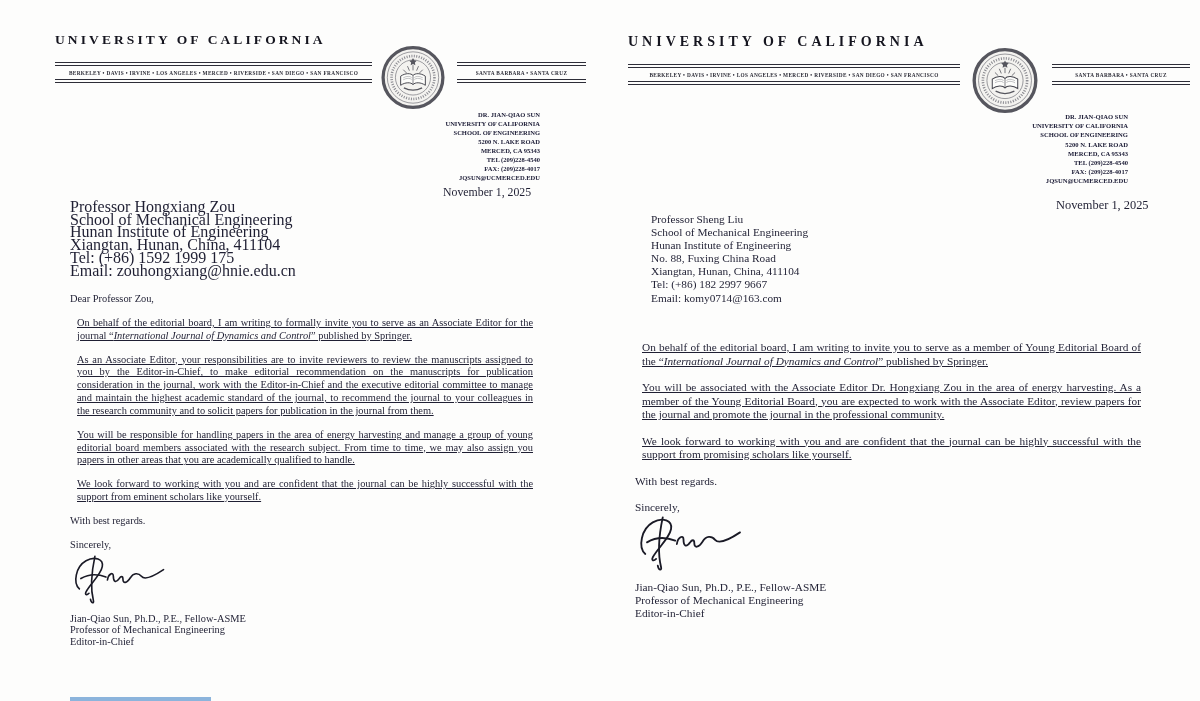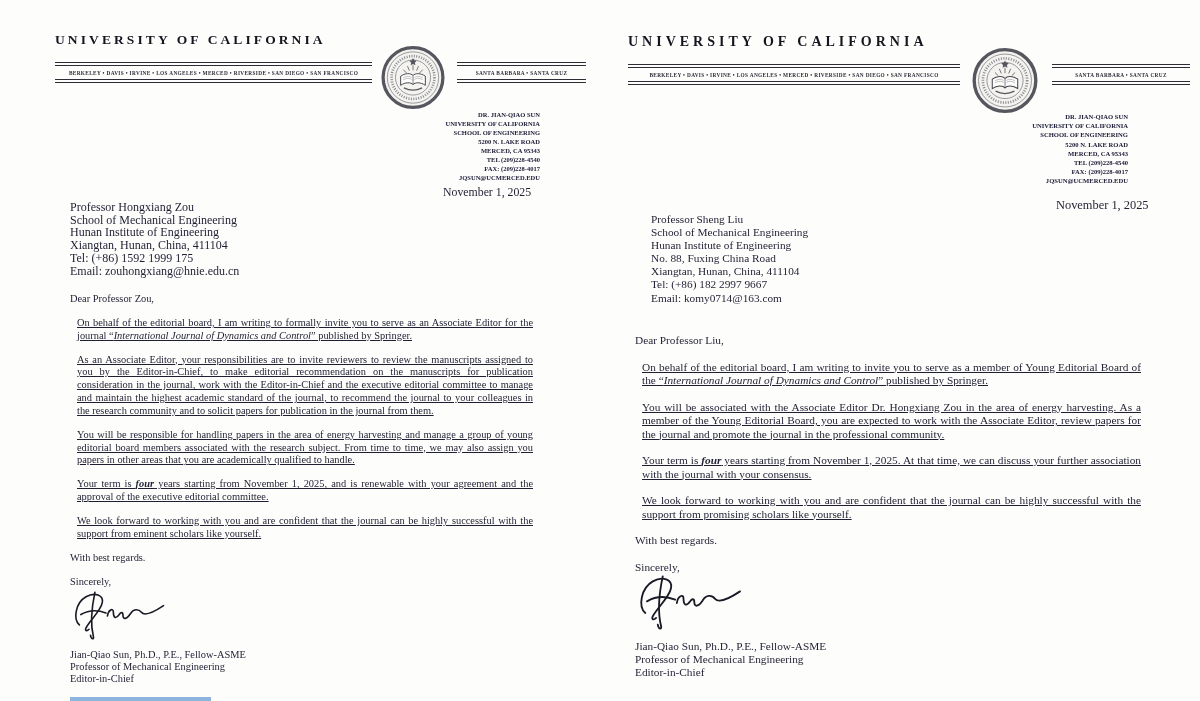--- a/index.html
+++ b/index.html
@@ -31,21 +31,21 @@
 
   .sender{position:absolute;text-align:right;font-weight:bold;color:#20203a;}
   #pageL .sender{right:60px;top:110px;font-size:6.5px;line-height:9px;}
   #pageR .sender{right:72px;top:112px;font-size:6.6px;line-height:9.2px;}
 
   .date{position:absolute;white-space:nowrap;}
   #pageL .date{left:443px;top:185px;font-size:11.8px;}
   #pageR .date{left:456px;top:198px;font-size:12.4px;}
 
   .recipient{position:absolute;}
-  #pageL .recipient{left:70px;top:201px;font-size:12px;line-height:12.7px;}
+  #pageL .recipient{left:70px;top:201px;font-size:16px;line-height:12.7px;}
   #pageR .recipient{left:51px;top:213px;font-size:11.3px;line-height:13.1px;}
 
   .bodyblk{position:absolute;text-align:justify;}
   #pageL .bodyblk{left:70px;top:293px;width:470px;font-size:10.4px;line-height:12.85px;}
   #pageR .bodyblk{left:35px;top:334px;width:513px;font-size:11.3px;line-height:13.5px;}
 
   .bodyblk p{margin:0;}
   .paras p{margin:7px;text-align:justify;text-decoration:underline;}
   #pageL .bodyblk > * + *, #pageL .paras p + p{margin-top:11px;}
   #pageR .bodyblk > * + *, #pageR .paras p + p{margin-top:13px;}
@@ -134,21 +134,20 @@
       <div class="ln">Tel: (+86) 1592 1999 175</div>
       <div class="ln">Email: zouhongxiang@hnie.edu.cn</div>
     </div>
 
   <div class="bodyblk">
     <p class="salutation">Dear Professor Zou,</p>
     <div class="paras">
         <p><span>On behalf of the editorial board, I am writing to formally invite you to serve as an Associate Editor for the journal “</span><span class="i">International Journal of Dynamics and Control</span><span>” published by Springer.</span></p>
         <p><span>As an Associate Editor, your responsibilities are to invite reviewers to review the manuscripts assigned to you by the Editor-in-Chief, to make editorial recommendation on the manuscripts for publication consideration in the journal, work with the Editor-in-Chief and the executive editorial committee to manage and maintain the highest academic standard of the journal, to recommend the journal to your colleagues in the research community and to solicit papers for publication in the journal from them.</span></p>
         <p><span>You will be responsible for handling papers in the area of energy harvesting and manage a group of young editorial board members associated with the research subject. From time to time, we may also assign you papers in other areas that you are academically qualified to handle.</span></p>
-        <p><span>Your term is </span><span class="bi">four</span><span> years starting from November 1, 2025, and is renewable with your agreement and the approval of the executive editorial committee.</span></p>
         <p><span>We look forward to working with you and are confident that the journal can be highly successful with the support from eminent scholars like yourself.</span></p>
       </div>
     <p>With best regards.</p>
     <p>Sincerely,</p>
     <svg class="sig">
         <use href="#sigpath"></use>
       </svg>
     <div class="signer">
         <div class="ln">Jian-Qiao Sun, Ph.D., P.E., Fellow-ASME</div>
         <div class="ln">Professor of Mechanical Engineering</div>
@@ -193,25 +192,23 @@
       <div class="ln">Professor Sheng Liu</div>
       <div class="ln">School of Mechanical Engineering</div>
       <div class="ln">Hunan Institute of Engineering</div>
       <div class="ln">No. 88, Fuxing China Road</div>
       <div class="ln">Xiangtan, Hunan, China, 411104</div>
       <div class="ln">Tel: (+86) 182 2997 9667</div>
       <div class="ln">Email: komy0714@163.com</div>
     </div>
 
   <div class="bodyblk">
-    <p class="salutation">Dear Professor Liu,</p>
     <div class="paras">
         <p><span>On behalf of the editorial board, I am writing to invite you to serve as a member of Young Editorial Board of the “</span><span class="i">International Journal of Dynamics and Control</span><span>” published by Springer.</span></p>
         <p><span>You will be associated with the Associate Editor Dr. Hongxiang Zou in the area of energy harvesting.  As a member of the Young Editorial Board, you are expected to work with the Associate Editor, review papers for the journal and promote the journal in the professional community.</span></p>
-        <p><span>Your term is </span><span class="bi">four</span><span> years starting from November 1, 2025.  At that time, we can discuss your further association with the journal with your consensus.</span></p>
         <p><span>We look forward to working with you and are confident that the journal can be highly successful with the support from promising scholars like yourself.</span></p>
       </div>
     <p>With best regards.</p>
     <p>Sincerely,</p>
     <svg class="sig">
         <use href="#sigpath"></use>
       </svg>
     <div class="signer">
         <div class="ln">Jian-Qiao Sun, Ph.D., P.E., Fellow-ASME</div>
         <div class="ln">Professor of Mechanical Engineering</div>

